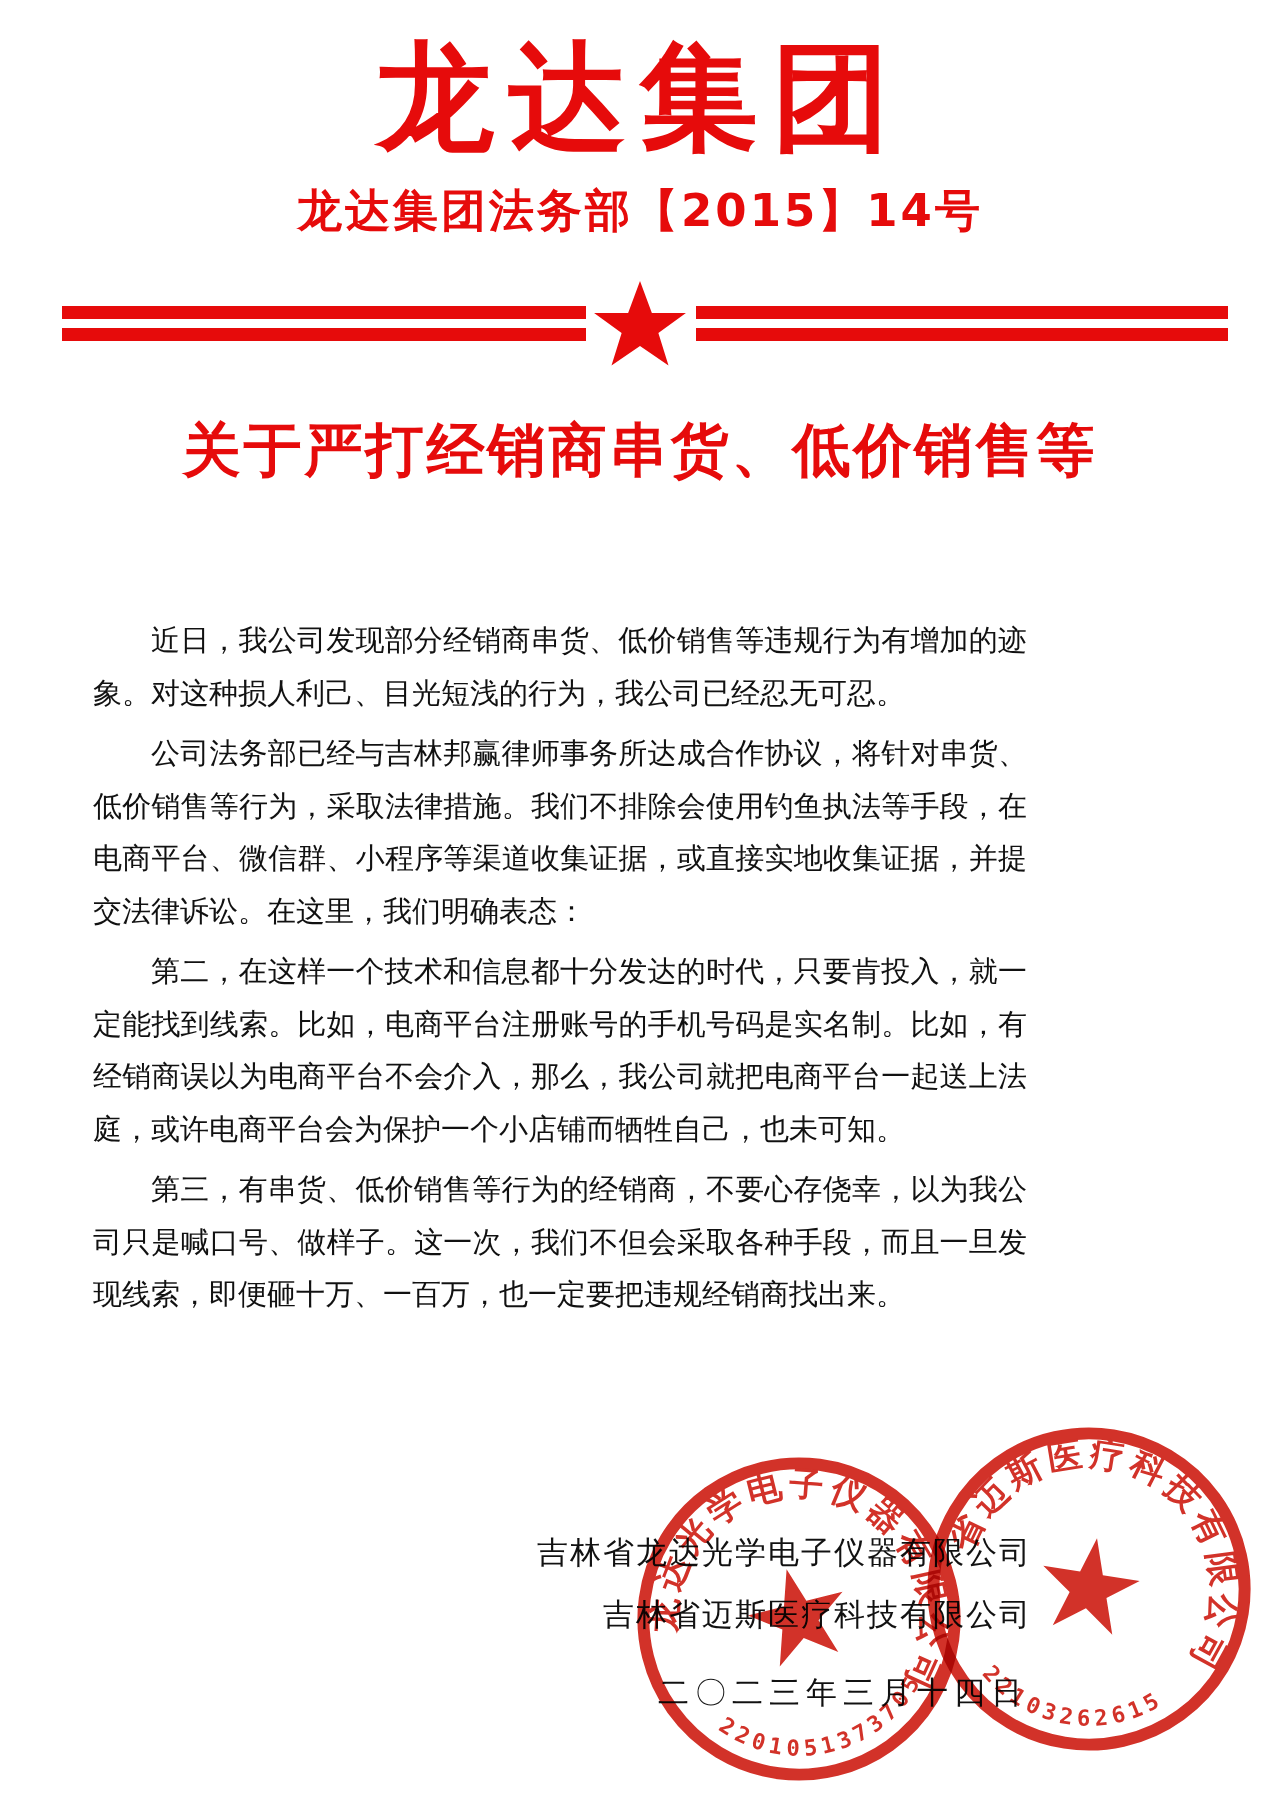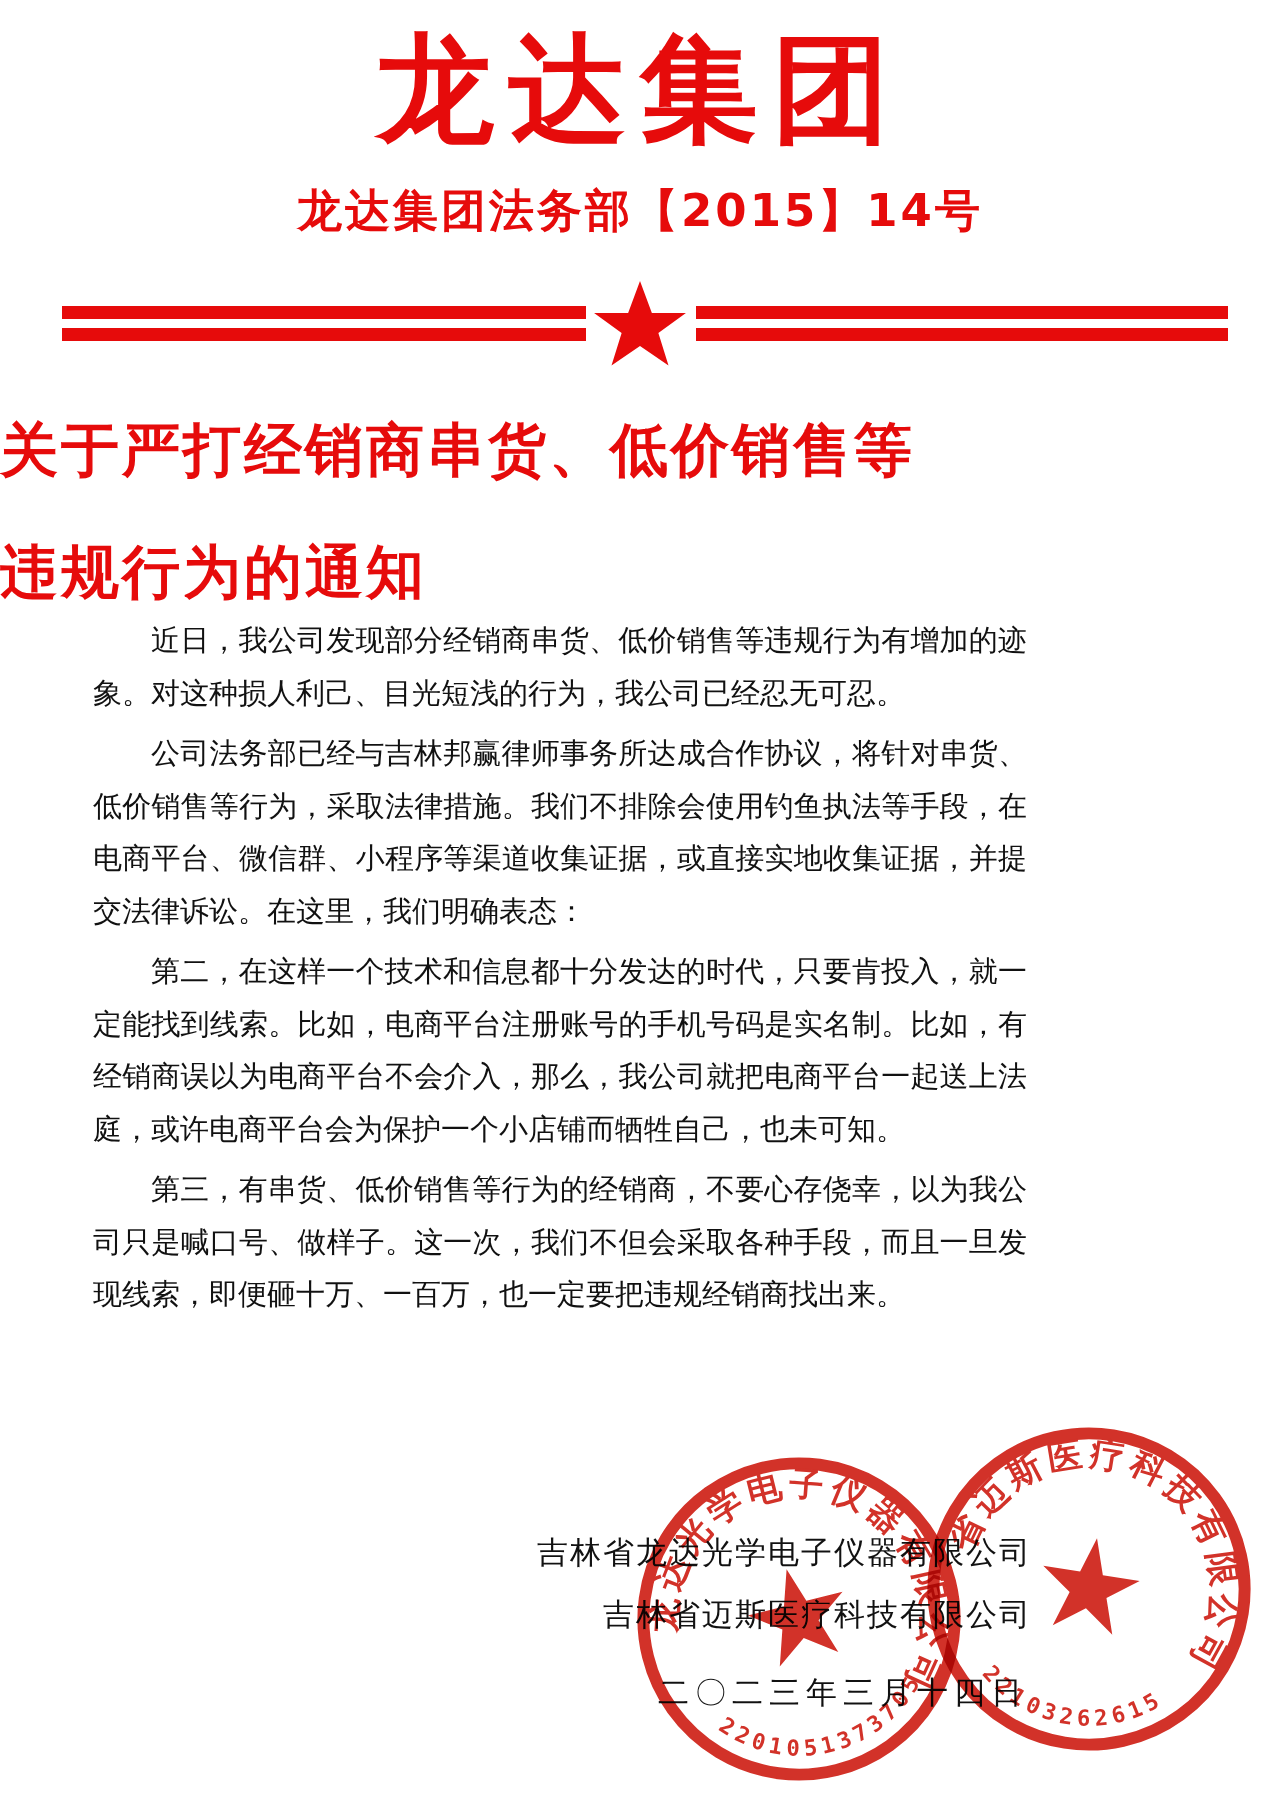--- a/index.html
+++ b/index.html
@@ -10,21 +10,21 @@
     overflow:hidden;
     font-family:"DejaVu Sans","Liberation Sans",sans-serif;
     color:#111;
   }
   .abs{position:absolute;}
 
   
   .org-title{
     top:26px;left:0;width:1280px;
     text-align:center;
-    font-family:Liberation Mono, monospace;
+    font-family:Liberation Serif, serif;
     font-weight:900;
     font-size:118px;line-height:146px;
     letter-spacing:14px;
     color:#e60b0b;
   }
   .doc-number{
     top:180px;left:0;width:1280px;
     text-align:center;
     font-weight:600;
     font-size:45px;line-height:62px;
@@ -36,20 +36,21 @@
   .bar{position:absolute;height:13px;background:#e60b0b;}
   .bar.l1{left:62px;width:524px;top:306px;}
   .bar.l2{left:62px;width:524px;top:328px;}
   .bar.r1{left:696px;width:532px;top:306px;}
   .bar.r2{left:696px;width:532px;top:328px;}
   .divider-star{left:584px;top:272px;width:112px;height:112px;}
 
   
   .doc-title{
     top:390px;left:0;width:1280px;
+    text-align:center;
     font-family:"Liberation Serif","DejaVu Serif",serif;
     font-weight:900;
     font-size:58px;line-height:122px;
     letter-spacing:3px;
     color:#e60b0b;
   }
 
   
   .doc-body{
     top:606px;left:85px;width:950px;
@@ -93,21 +94,20 @@
 <div class="bar l1"></div>
 <div class="bar l2"></div>
 <div class="bar r1"></div>
 <div class="bar r2"></div>
 <svg class="abs divider-star" viewBox="0 0 200 200" aria-hidden="true">
   <polygon fill="#e60b0b" points="100,16 121.2,73.1 182,73.1 132.8,108.9 150.9,167 100,132.2 49.1,167 67.2,108.9 18,73.1 78.8,73.1"></polygon>
 </svg>
 
 <div class="abs doc-title">
   <span>关于严打经销商串货、低价销售等</span><br>
-  <span>违规行为的通知</span>
 </div>
 
 <div class="abs doc-body">
   <p>近日，我公司发现部分经销商串货、低价销售等违规行为有增加的迹象。对这种损人利己、目光短浅的行为，我公司已经忍无可忍。</p>
   <p>公司法务部已经与吉林邦赢律师事务所达成合作协议，将针对串货、低价销售等行为，采取法律措施。我们不排除会使用钓鱼执法等手段，在电商平台、微信群、小程序等渠道收集证据，或直接实地收集证据，并提交法律诉讼。在这里，我们明确表态：</p>
   <p>第二，在这样一个技术和信息都十分发达的时代，只要肯投入，就一定能找到线索。比如，电商平台注册账号的手机号码是实名制。比如，有经销商误以为电商平台不会介入，那么，我公司就把电商平台一起送上法庭，或许电商平台会为保护一个小店铺而牺牲自己，也未可知。</p>
   <p>第三，有串货、低价销售等行为的经销商，不要心存侥幸，以为我公司只是喊口号、做样子。这一次，我们不但会采取各种手段，而且一旦发现线索，即便砸十万、一百万，也一定要把违规经销商找出来。</p>
 </div>
 
 <div class="abs signature-block">

